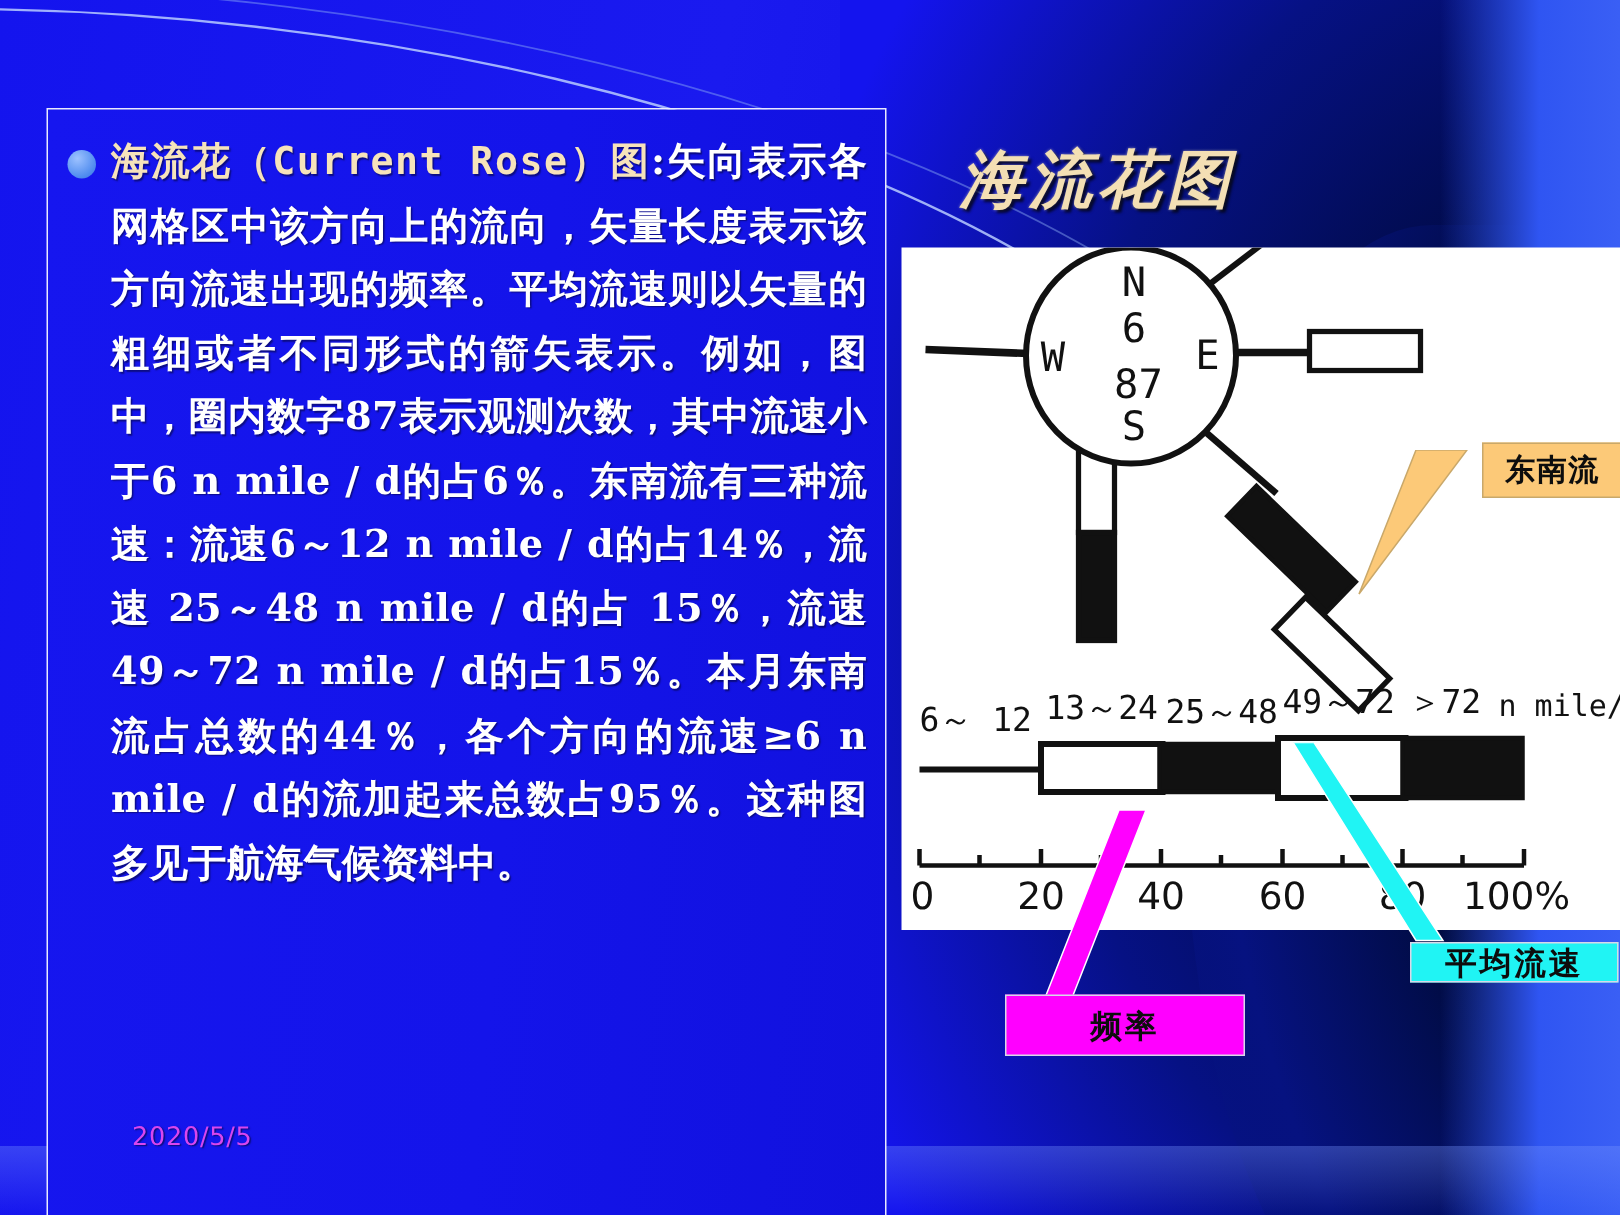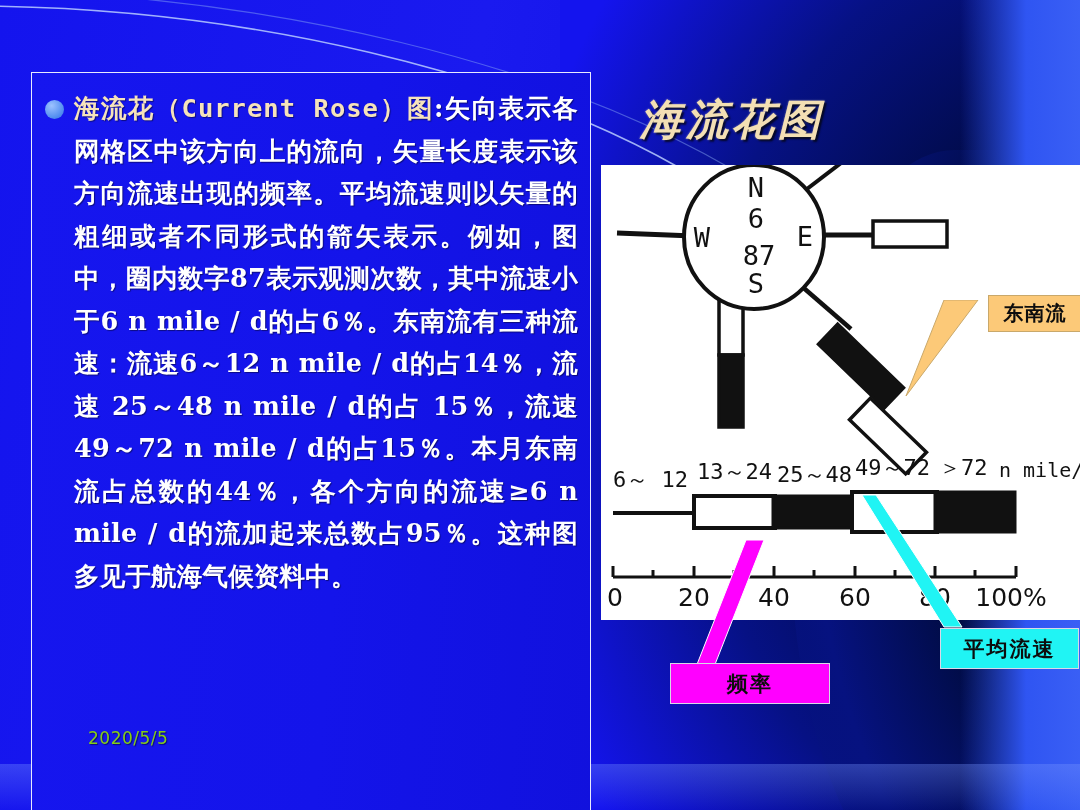--- a/index.html
+++ b/index.html
@@ -60,23 +60,23 @@
     color:#f6e3bb;
     font-family:"DejaVu Serif","Liberation Serif",serif;
   }
   #body-text .mono{
     font-family:"DejaVu Sans Mono","Liberation Mono",monospace;
     color:#f6e3bb;letter-spacing:1px;
   }
 
   
   #footer-date{
-    position:absolute;left:88px;top:728px;
+    position:absolute;left:88px;top:748px;
     font-family:"DejaVu Sans","Liberation Sans",sans-serif;
-    font-size:17px;color:#84cc16;letter-spacing:.5px;
+    font-size:17px;color:#d946ef;letter-spacing:.5px;
     text-shadow:1px 1px 1px rgba(0,0,0,.5);
   }
 
   
   #slide-title{
     position:absolute;left:640px;top:92px;width:400px;text-align:left;
     font-family:"DejaVu Serif","Liberation Serif",serif;
     font-weight:bold;font-style:italic;
     font-size:42px;letter-spacing:4px;
     color:#f3dfb4;
@@ -103,21 +103,21 @@
   #callout-se{
     left:944px;top:295px;width:94px;height:37px;
     background:#fcc978;font-size:20px;letter-spacing:1px;
     border:1px solid #c9a86a;
   }
   #callout-freq{
     left:626px;top:663px;width:160px;height:41px;
     background:#ff00ff;font-size:21px;letter-spacing:2px;
   }
   #callout-speed{
-    left:896px;top:628px;width:139px;height:41px;
+    left:896px;top:628px;width:139px;height:27px;
     background:#20f4f4;font-size:21px;letter-spacing:2px;
   }
   .callout-tail{position:absolute;pointer-events:none;}
 </style>
 </head>
 <body>
 
 <div id="slide">
 
   <div class="bg-base"></div>

